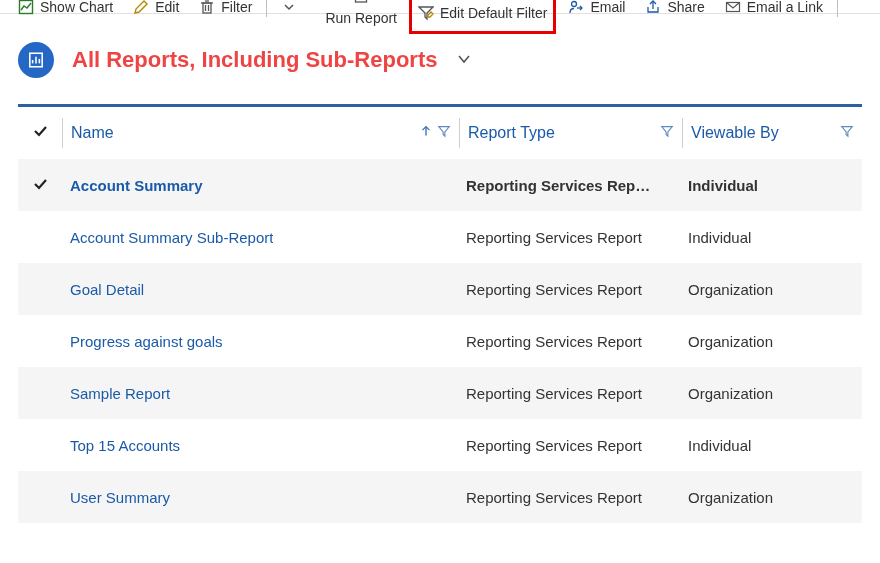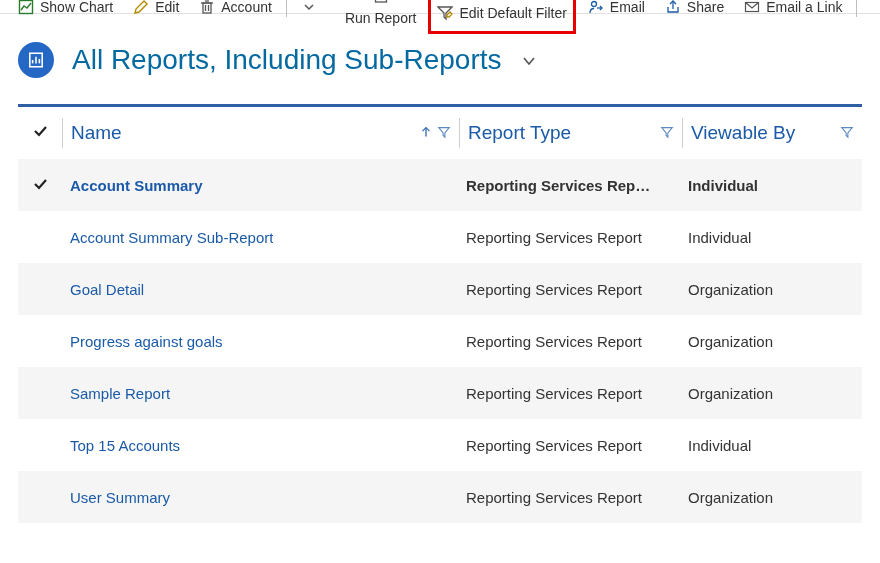--- a/index.html
+++ b/index.html
@@ -50,40 +50,40 @@
     padding: 28px 0 26px 18px;
   }
   .hdr-badge {
     width: 36px; height: 36px;
     border-radius: 50%;
     background: #2467c5;
     display: flex; align-items: center; justify-content: center;
   }
   .hdr-badge svg { width: 18px; height: 18px; stroke: #fff; }
   .hdr-title {
-    font-size: 28px;
-    font-weight: 400;
-    color: #0369a1;
+    font-size: 22px;
+    font-weight: 700;
+    color: #ef4444;
   }
   .hdr-chevron { margin-left: 12px; cursor: pointer; }
   .hdr-chevron svg { width: 16px; height: 16px; }
   
   .grid {
     margin: 0 18px;
     border-top: 3px solid #2f5fa4;
   }
   .grid-head, .grid-row {
     display: flex;
     align-items: center;
     min-height: 52px;
   }
   .grid-head {
     height: 46px;
     color: #1a5aa8;
-    font-size: 19px;
+    font-size: 16px;
   }
   .col {
     padding: 0 8px;
     display: flex;
     align-items: center;
   }
   .col-check { width: 44px; justify-content: center; }
   .col-name  { width: 396px; }
   .col-type  { width: 222px; align-items: flex-end; }
   .col-view  { flex: 1; }
@@ -128,21 +128,21 @@
   <div class="tb-btn">
     <span class="tb-icon">
       <svg viewBox="0 0 16 16" fill="none" stroke="#555" stroke-width="1.3">
           <rect x="4" y="4" width="8" height="10"></rect>
           <line x1="2" y1="4" x2="14" y2="4"></line>
           <line x1="6" y1="2" x2="10" y2="2"></line>
           <line x1="6.5" y1="6" x2="6.5" y2="12"></line>
           <line x1="9.5" y1="6" x2="9.5" y2="12"></line>
         </svg>
     </span>
-    <span>Account</span>
+    <span>Filter</span>
   </div>
   <div class="tb-sep"></div>
   <div class="tb-btn">
     <span class="tb-icon">
       <svg viewBox="0 0 16 16" fill="none" stroke="#555" stroke-width="1.5">
           <polyline points="4,6 8,10 12,6"></polyline>
         </svg>
     </span>
   </div>
   <div class="tb-btn" style="margin-left:8px;flex-direction:column;">

